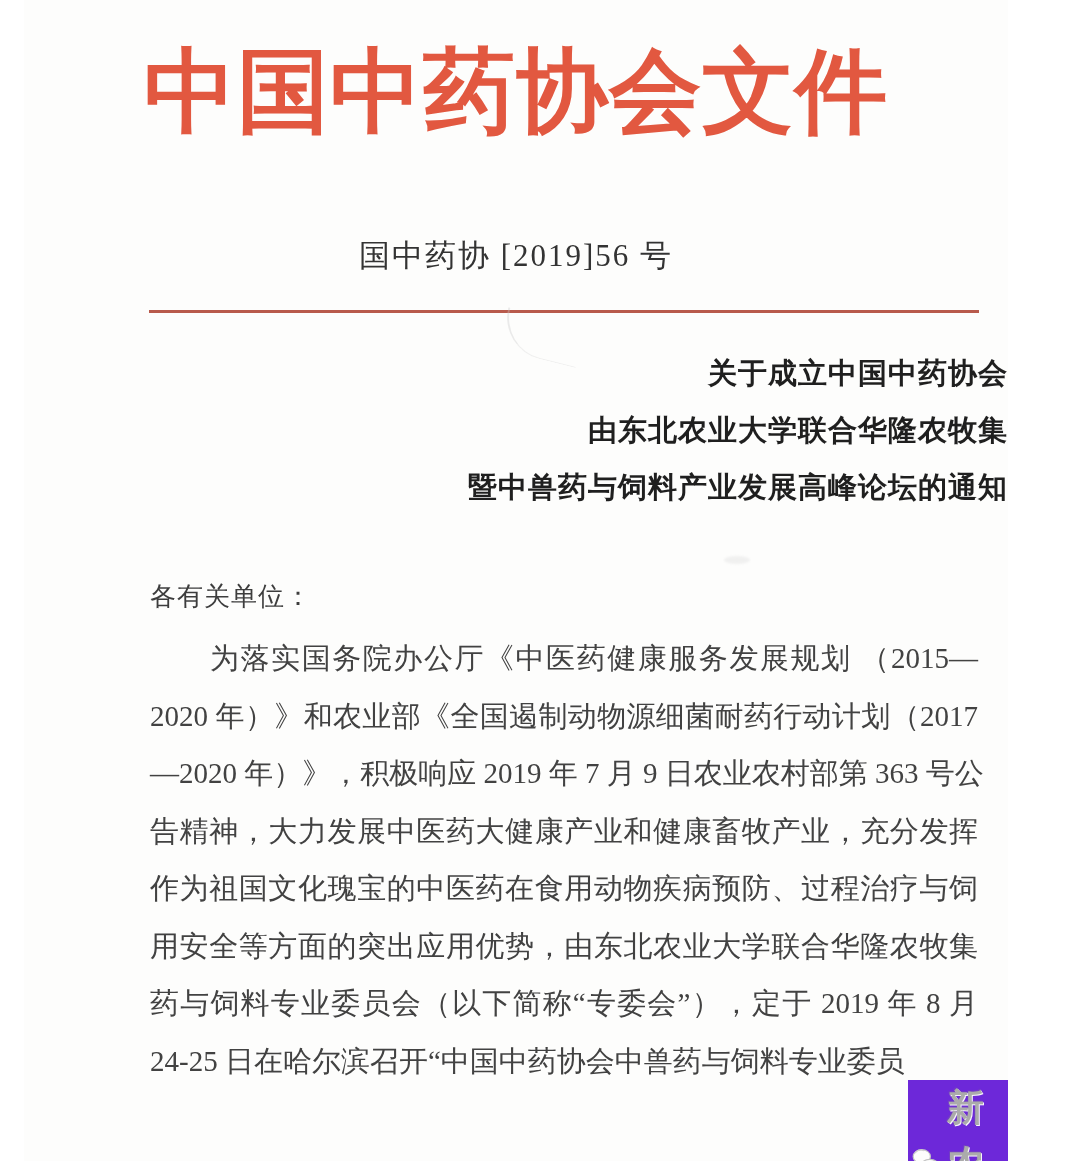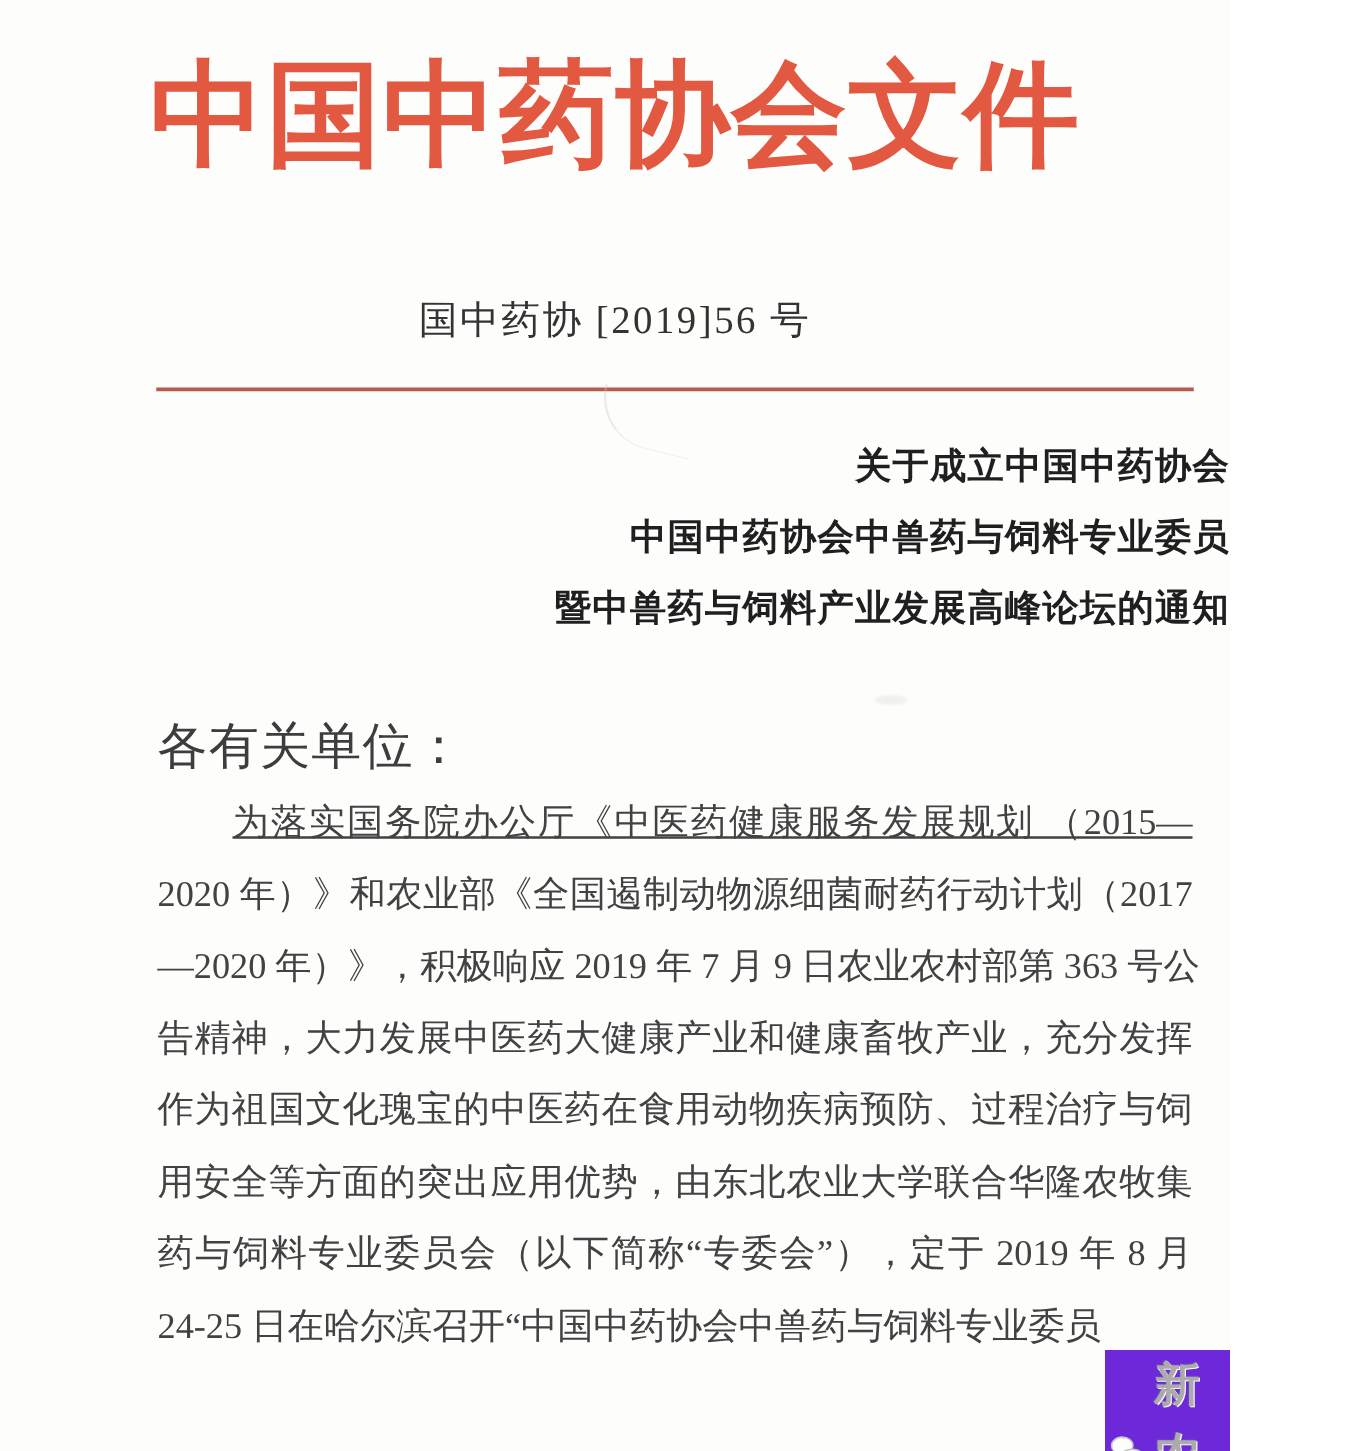--- a/index.html
+++ b/index.html
@@ -2,20 +2,21 @@
 <html><head>
 <meta charset="utf-8">
 <style>
   html,body{margin:0;padding:0;}
   .page{
     position:relative;
     width:984px;height:1161px;
     background:#fdfdfc;
     overflow:hidden;
     font-family:"Liberation Serif","DejaVu Serif",serif;
+    margin-left:24px;
   }
   
   .banner{
     position:absolute;top:34px;left:0;width:100%;
     text-align:center;
     font-size:92px;line-height:116px;font-weight:bold;
     color:#e25840;
     letter-spacing:1px;
     white-space:nowrap;
   }
@@ -38,39 +39,39 @@
     position:absolute;top:345px;left:0;width:100%;
     text-align:right;
     font-weight:bold;
     font-size:29px;line-height:57px;
     color:#1f1f1f;
     letter-spacing:1px;
   }
   
   .salutation{
     position:absolute;top:568px;left:126px;
-    font-size:40px;line-height:57px;
+    font-size:26px;line-height:57px;
     color:#3d3d3d;
     letter-spacing:1px;
   }
   .paragraph{
     position:absolute;top:630px;left:126px;
     width:828px;
     color:#424242;
   }
   .body-line{
     font-size:29px;
     line-height:57.5px;
     height:57.5px;
     text-align:justify;
     text-align-last:justify;
     white-space:nowrap;
     overflow:visible;
   }
-  .body-line.indent{padding-left:60px;text-decoration:underline;}
+  .body-line.indent{padding-left:60px;}
   .body-line.last{text-align-last:left;}
   
   .watermark{
     position:absolute;top:1080px;left:884px;
     display:flex;align-items:center;
     background:#6d28d9;
   }
   .watermark .mascot{display:block;}
   .watermark-label{
     font-family:"Liberation Sans","DejaVu Sans",sans-serif;
@@ -109,21 +110,21 @@
 
   <div class="doc-number">国中药协 [2019]56 号</div>
 
   <div class="divider"></div>
 
   <div class="smudge-arc"></div>
   <div class="smudge-dot"></div>
 
   <div class="doc-title">
     <div>关于成立中国中药协会</div>
-    <div>中国中药协会中兽药与饲料专业委员</div>
+    <div>由东北农业大学联合华隆农牧集</div>
     <div>暨中兽药与饲料产业发展高峰论坛的通知</div>
   </div>
 
   <div class="salutation">各有关单位：</div>
 
   <div class="paragraph">
     <div class="body-line indent">为落实国务院办公厅《中医药健康服务发展规划 （2015—</div>
     <div class="body-line">2020 年）》和农业部《全国遏制动物源细菌耐药行动计划（2017</div>
     <div class="body-line">—2020 年）》，积极响应 2019 年 7 月 9 日农业农村部第 363 号公</div>
     <div class="body-line">告精神，大力发展中医药大健康产业和健康畜牧产业，充分发挥</div>

